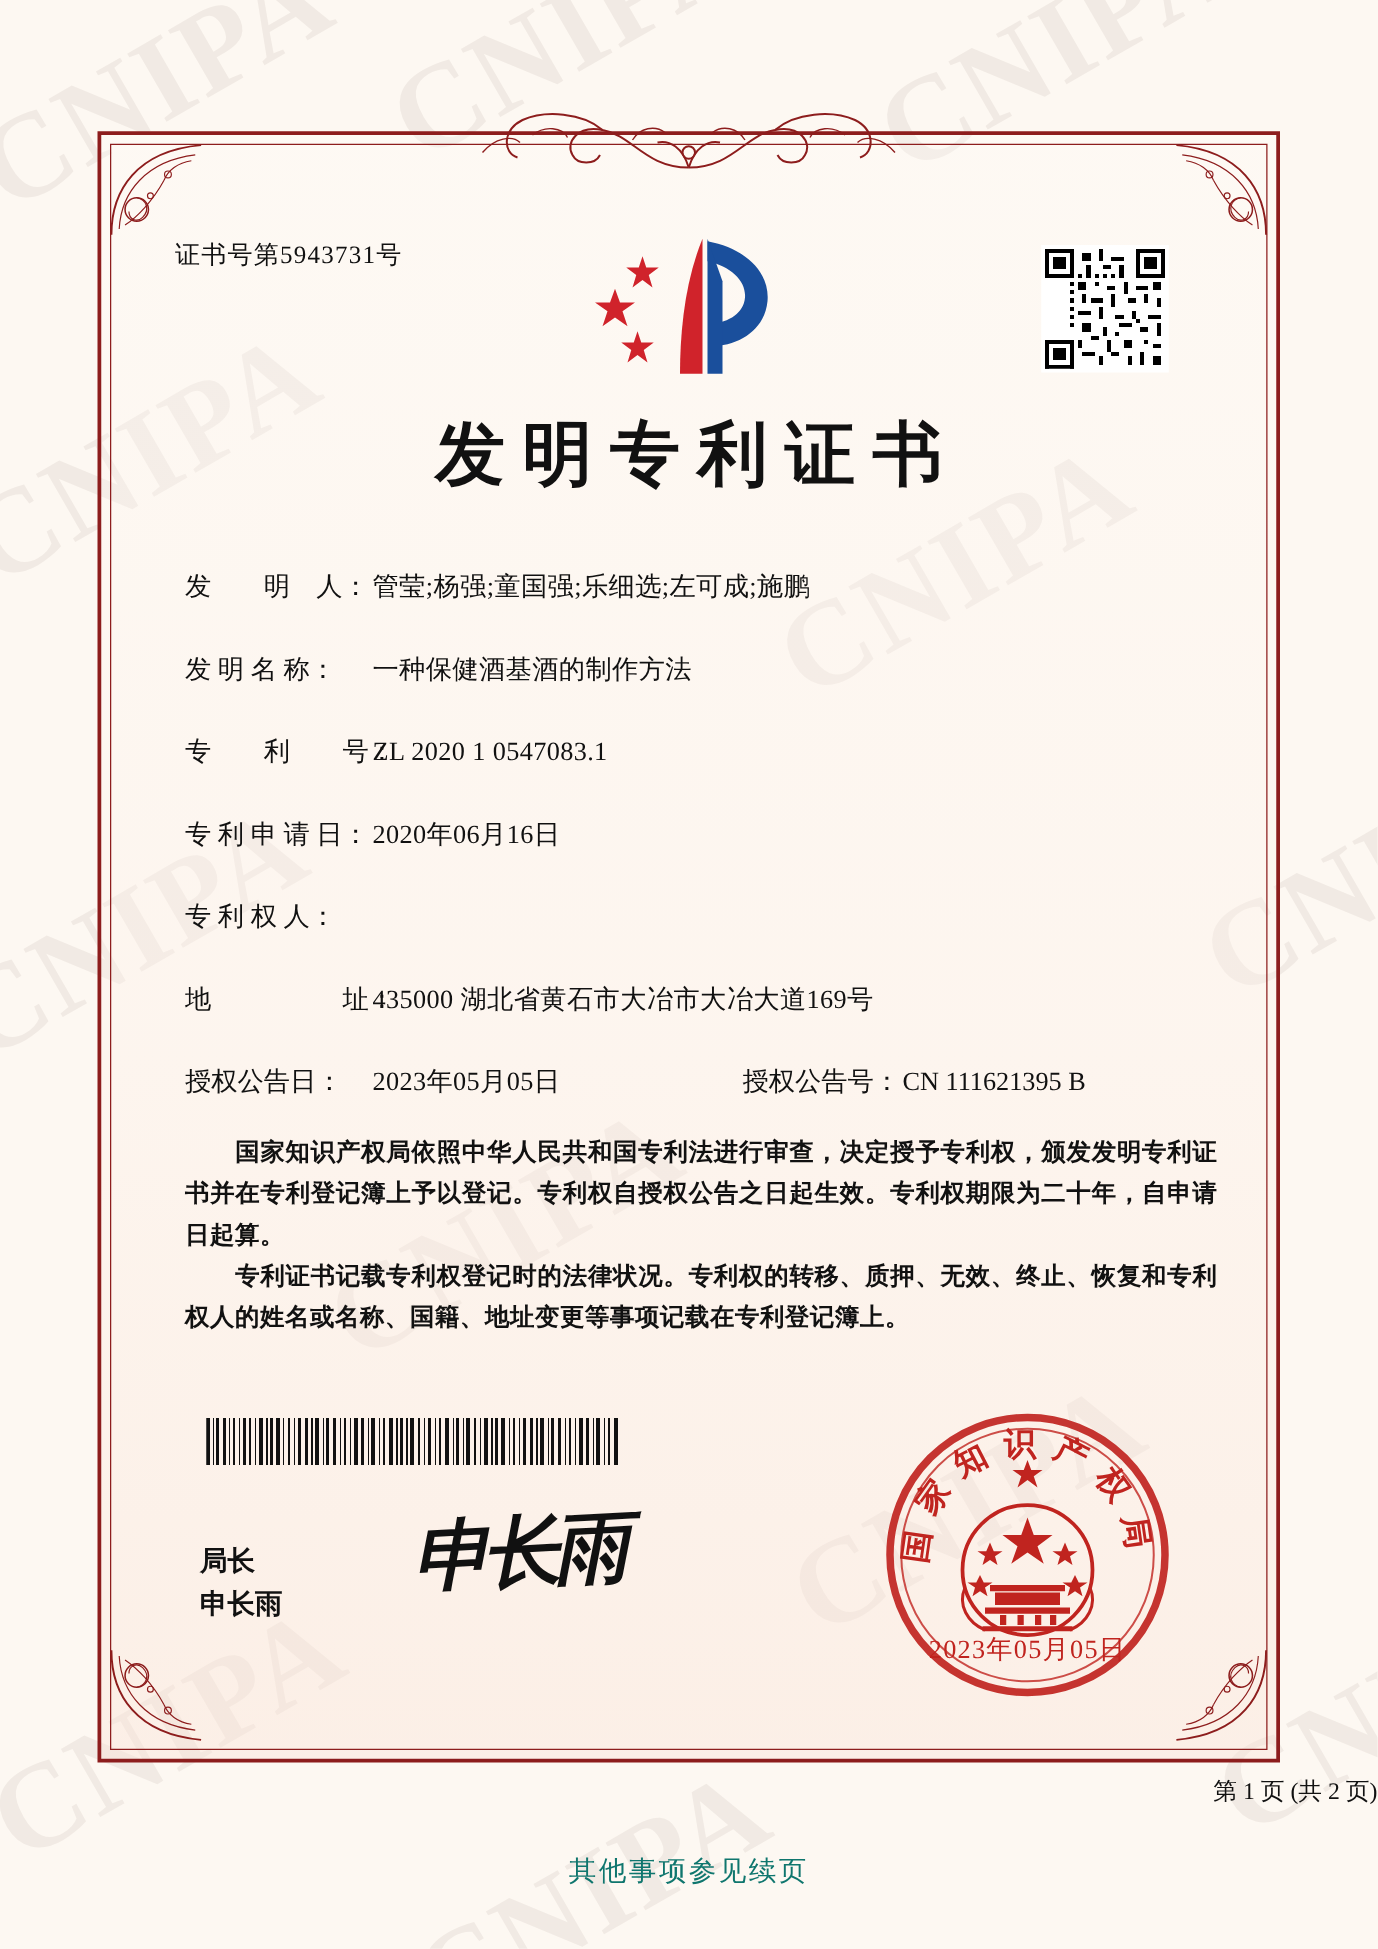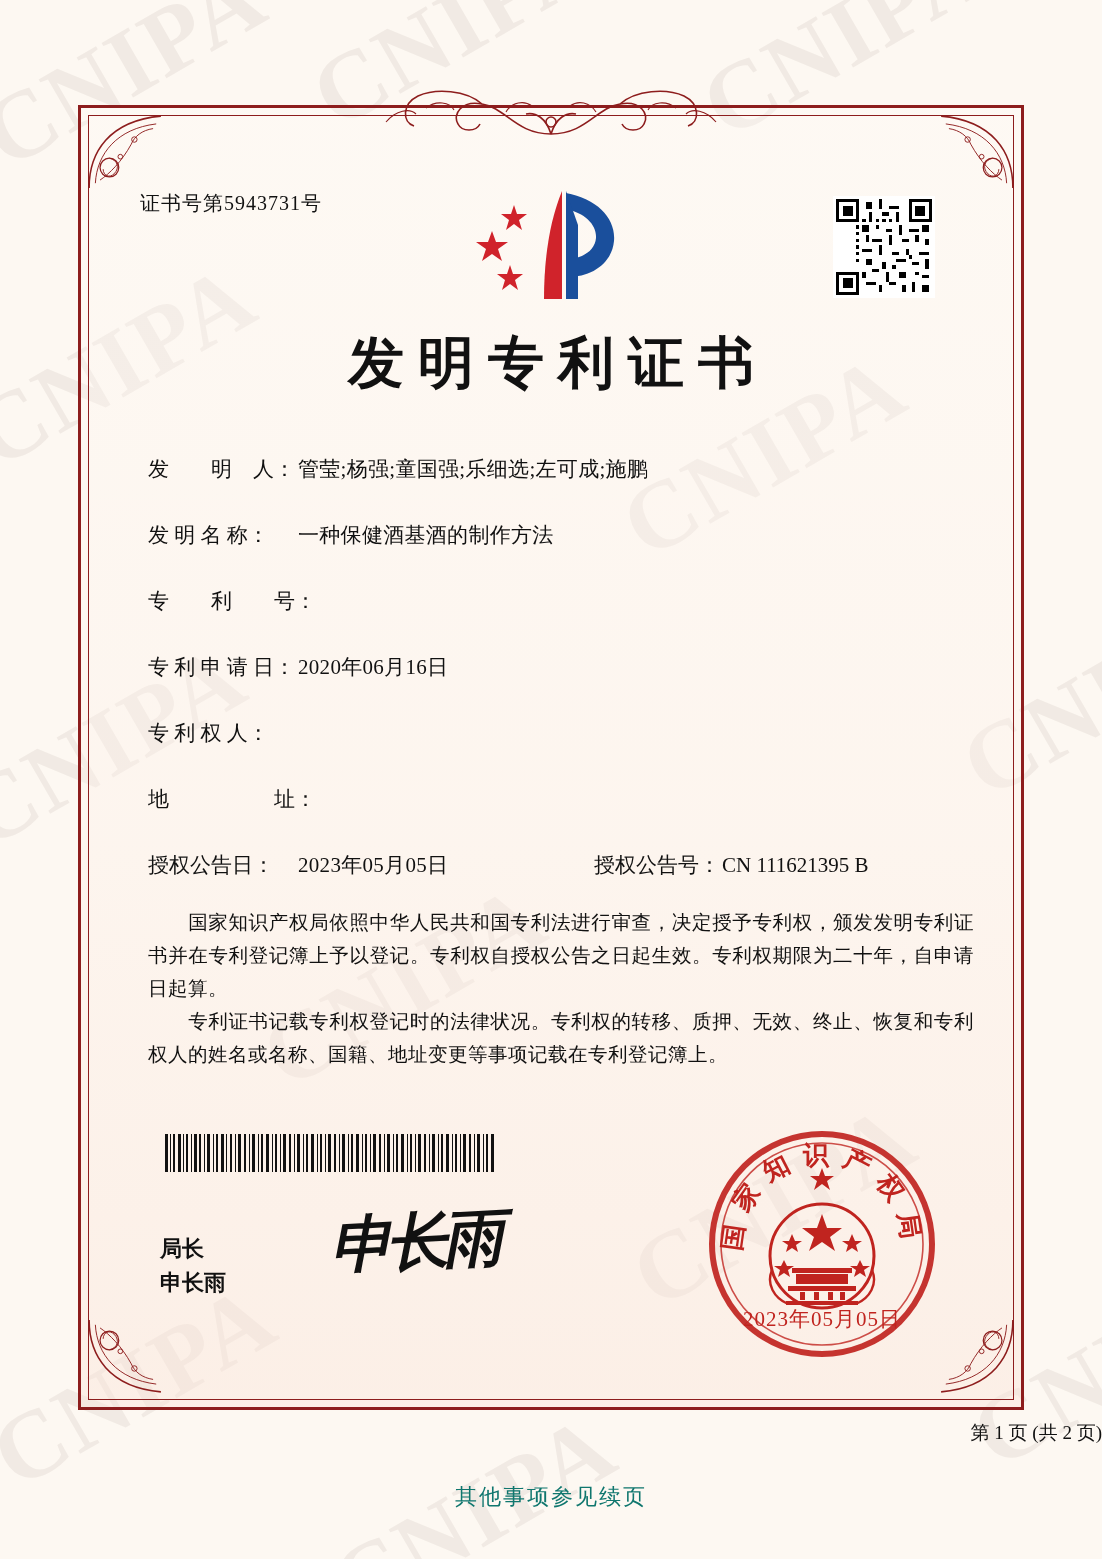--- a/index.html
+++ b/index.html
@@ -165,20 +165,21 @@
   
   .para {
     position: absolute;
     left: 148px;
     width: 826px;
     font-size: 19.5px;
     line-height: 33px;
     color: #111;
     text-align: justify;
     letter-spacing: 0.5px;
+    font-weight: bold;
   }
   .para.p1 { top: 906px; }
   .para.p2 { top: 1005px; }
   .para .indent { display: inline-block; width: 40px; }
 
   
   .barcode {
     position: absolute;
     left: 165px;
     top: 1134px;
@@ -448,30 +449,32 @@
     <div class="frow">
       <div class="flabel">发　　明　人：</div>
       <div class="fvalue">管莹;杨强;童国强;乐细选;左可成;施鹏</div>
     </div>
     <div class="frow">
       <div class="flabel">发 明 名 称：</div>
       <div class="fvalue">一种保健酒基酒的制作方法</div>
     </div>
     <div class="frow">
       <div class="flabel">专　　利　　号：</div>
+      <div class="fvalue">ZL 2020 1 0547083.1</div>
     </div>
     <div class="frow">
       <div class="flabel">专 利 申 请 日：</div>
       <div class="fvalue">2020年06月16日</div>
     </div>
     <div class="frow">
       <div class="flabel">专 利 权 人：</div>
     </div>
     <div class="frow">
       <div class="flabel">地　　　　　址：</div>
+      <div class="fvalue">435000 湖北省黄石市大冶市大冶大道169号</div>
     </div>
     <div class="frow split">
       <div class="flabel">授权公告日：</div>
       <div class="fvalue">2023年05月05日</div>
       <div class="flabel2">授权公告号：</div>
       <div class="fvalue2">CN 111621395 B</div>
     </div>
   </div>
 
   <div class="para p1"><span class="indent"></span><span>国家知识产权局依照中华人民共和国专利法进行审查，决定授予专利权，颁发发明专利证书并在专利登记簿上予以登记。专利权自授权公告之日起生效。专利权期限为二十年，自申请日起算。</span></div>

